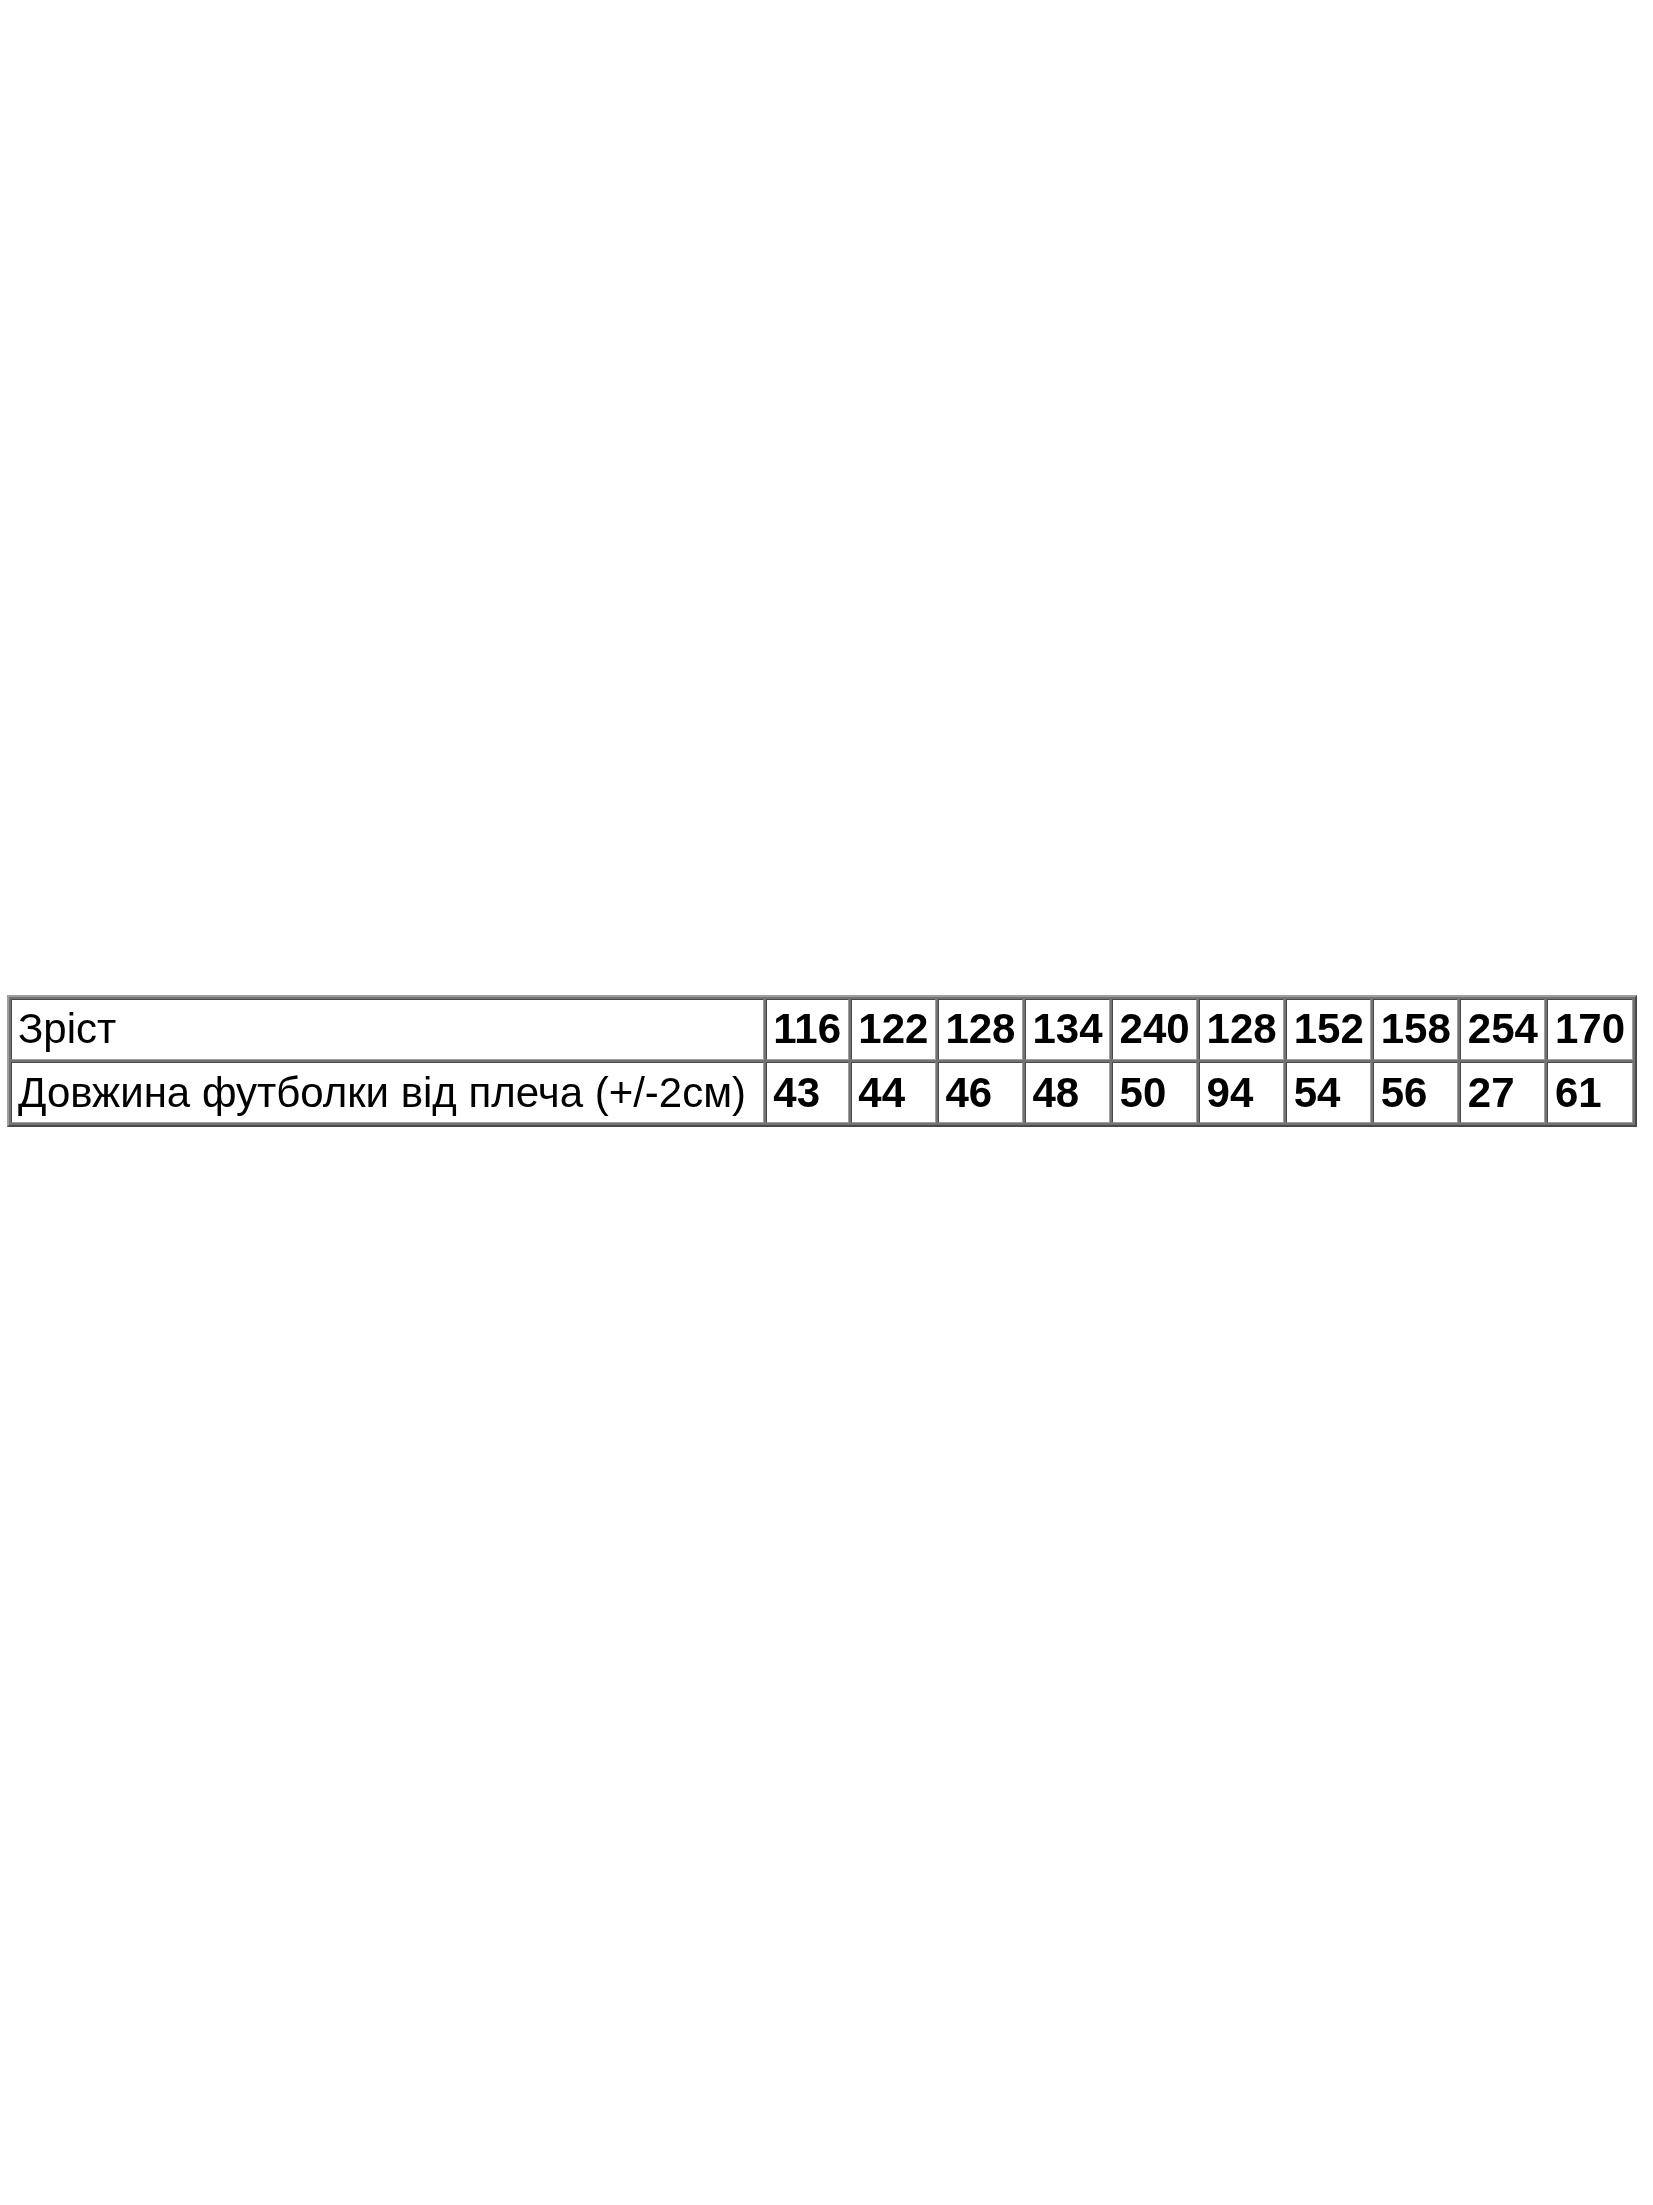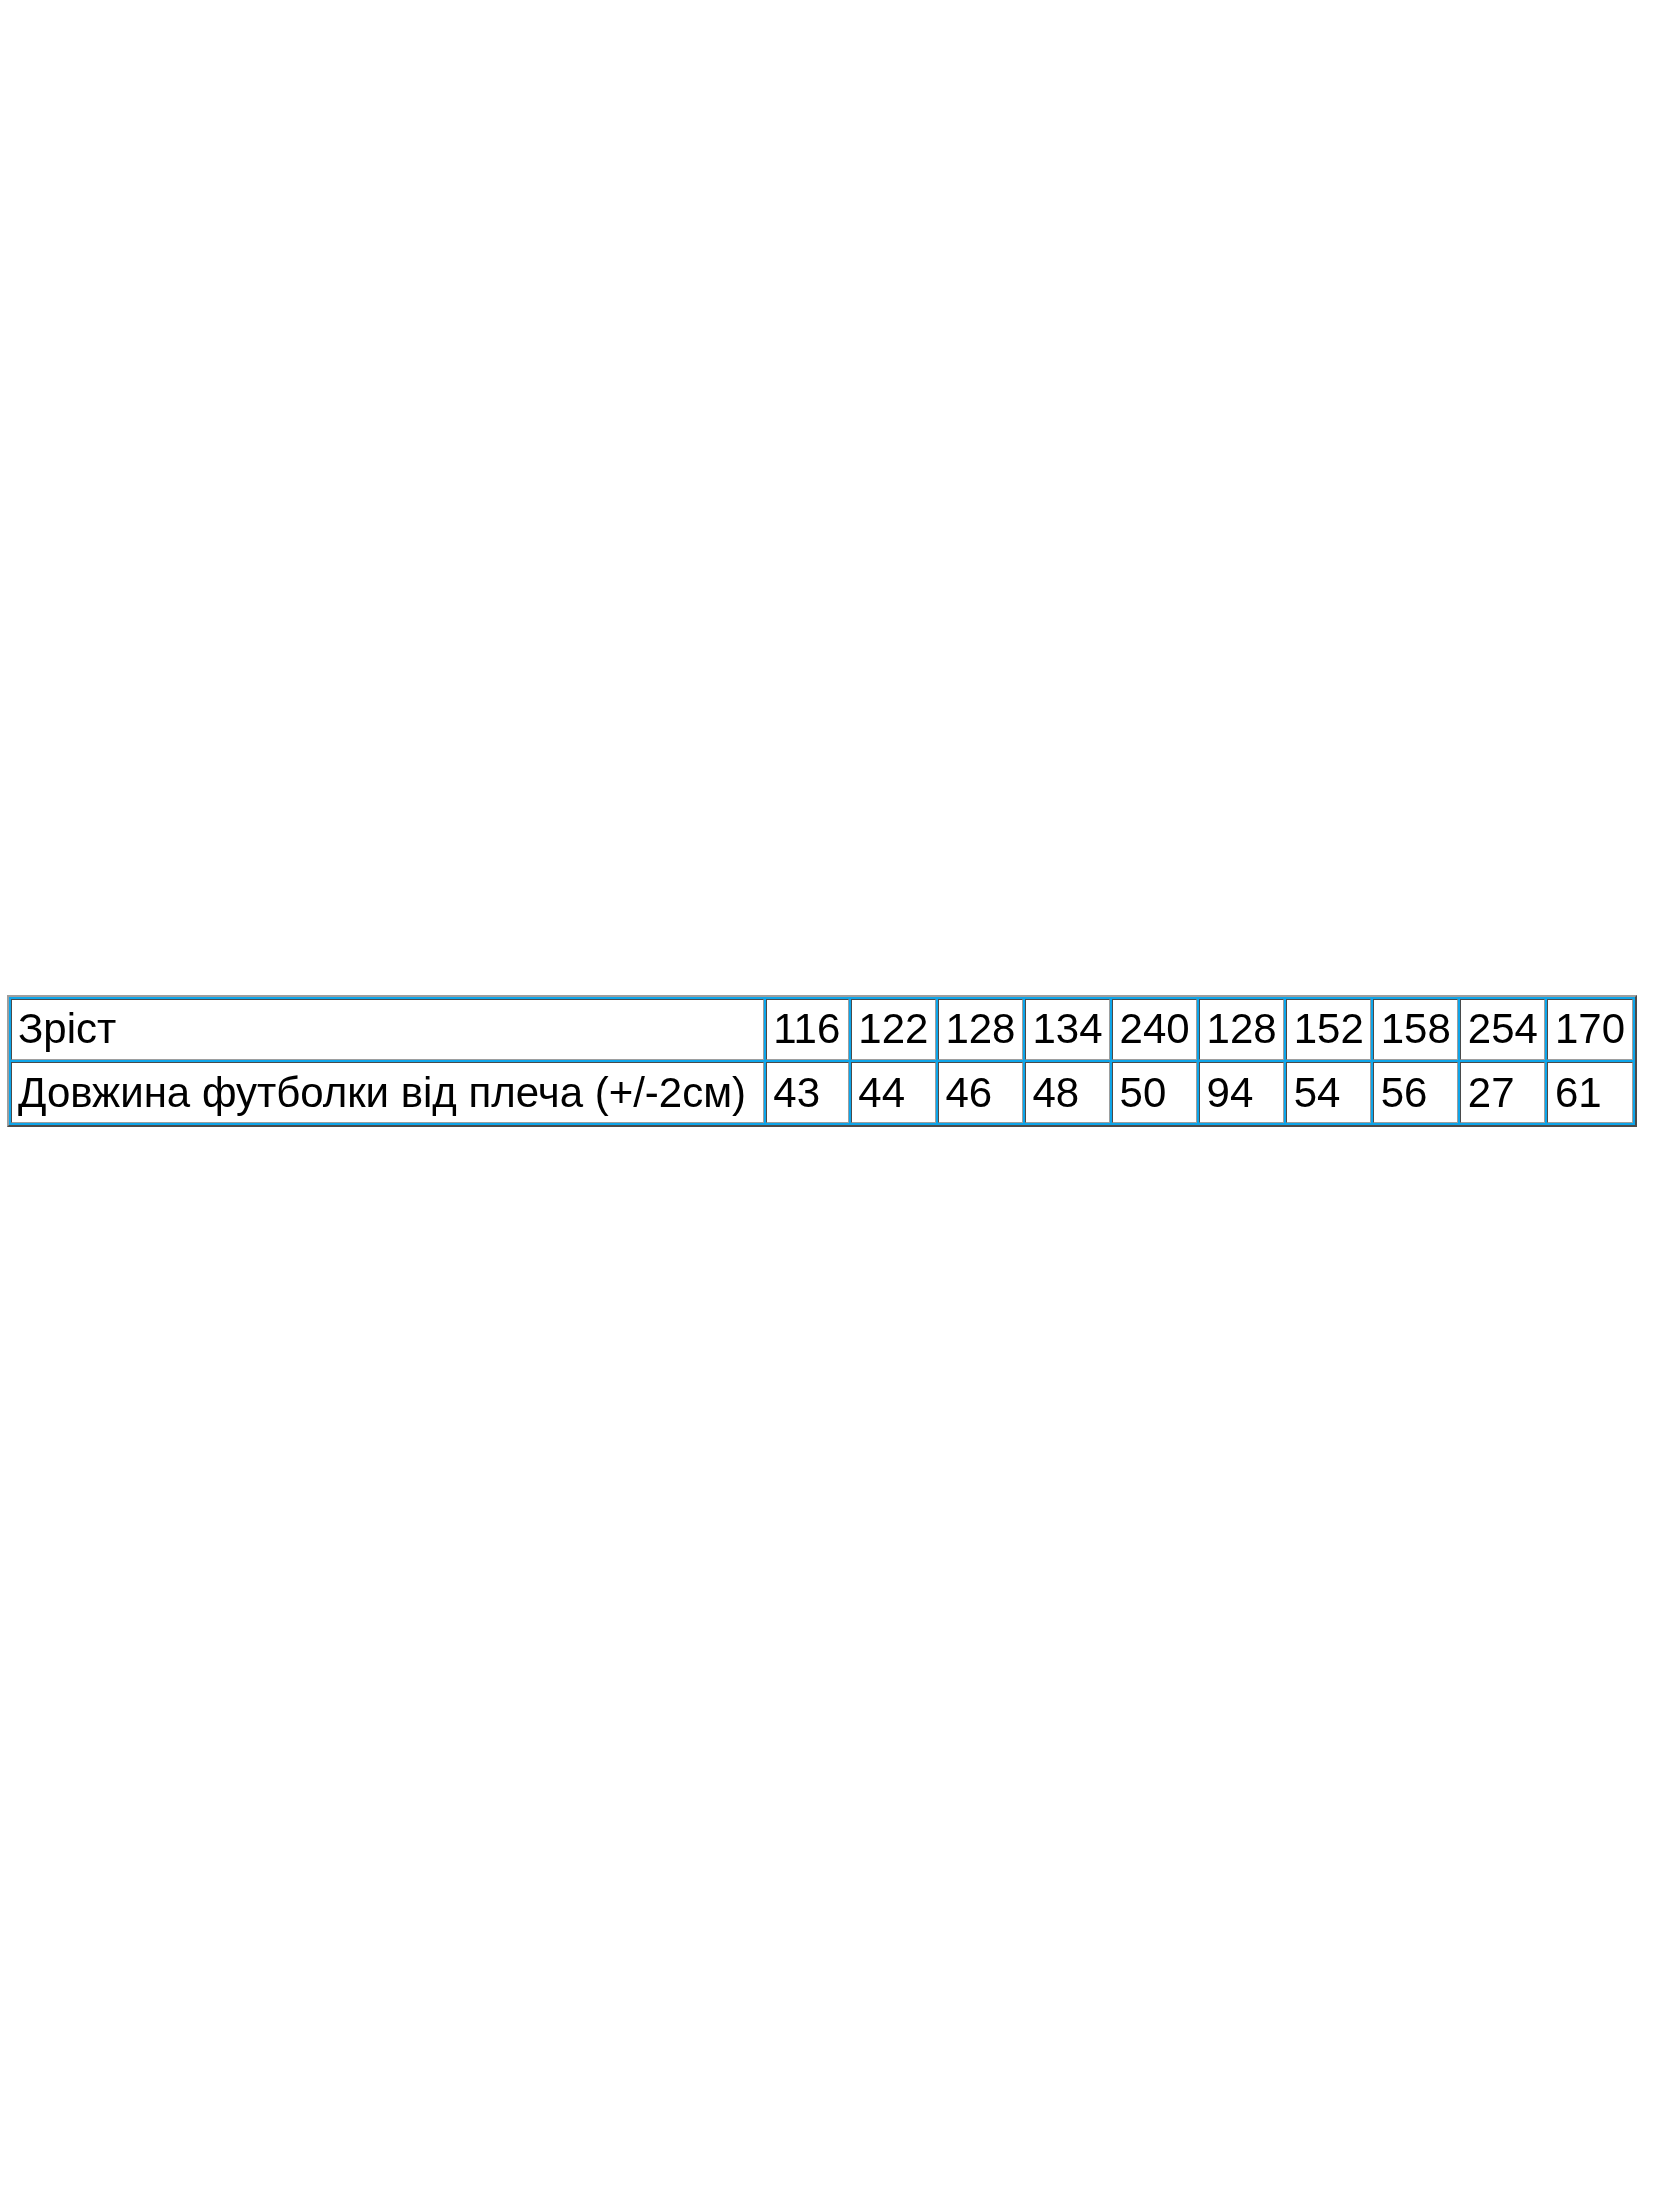--- a/index.html
+++ b/index.html
@@ -12,40 +12,41 @@
     height: 2205px;
     position: relative;
     font-family: "Liberation Sans", sans-serif;
     color: #000000;
   }
   .size-table {
     position: absolute;
     left: 6.5px;
     top: 995px;
     width: 1630px;
-    background: #0ea5e9;
+    background: #737373;
     border: 2.5px outset #9e9e9e;
     border-collapse: separate;
     border-spacing: 2.5px;
     table-layout: auto;
   }
   .size-table td {
     border: 1.6px inset #9e9e9e;
     padding: 1.6px 6.5px;
     font-size: 42px;
     line-height: 1.15;
     height: 56px;
     vertical-align: middle;
     text-align: left;
     white-space: nowrap;
     background: #ffffff;
     color: #000000;
   }
   .size-table td.value-cell {
     width: 68px;
+    font-weight: bold;
   }
 </style>
 </head>
 <body>
 
 <table class="size-table">
   <tbody>
     <tr>
       <td>Зріст</td>
       <td class="value-cell">116</td>

